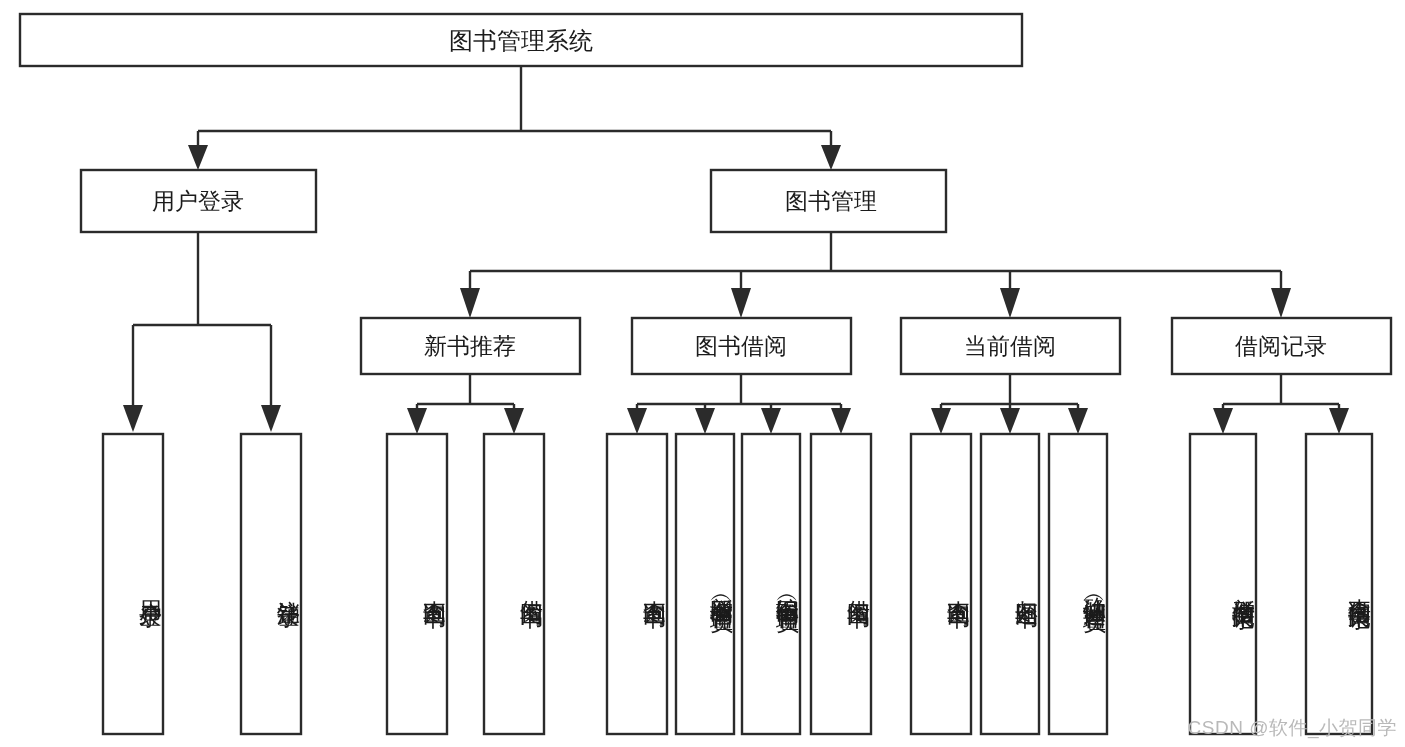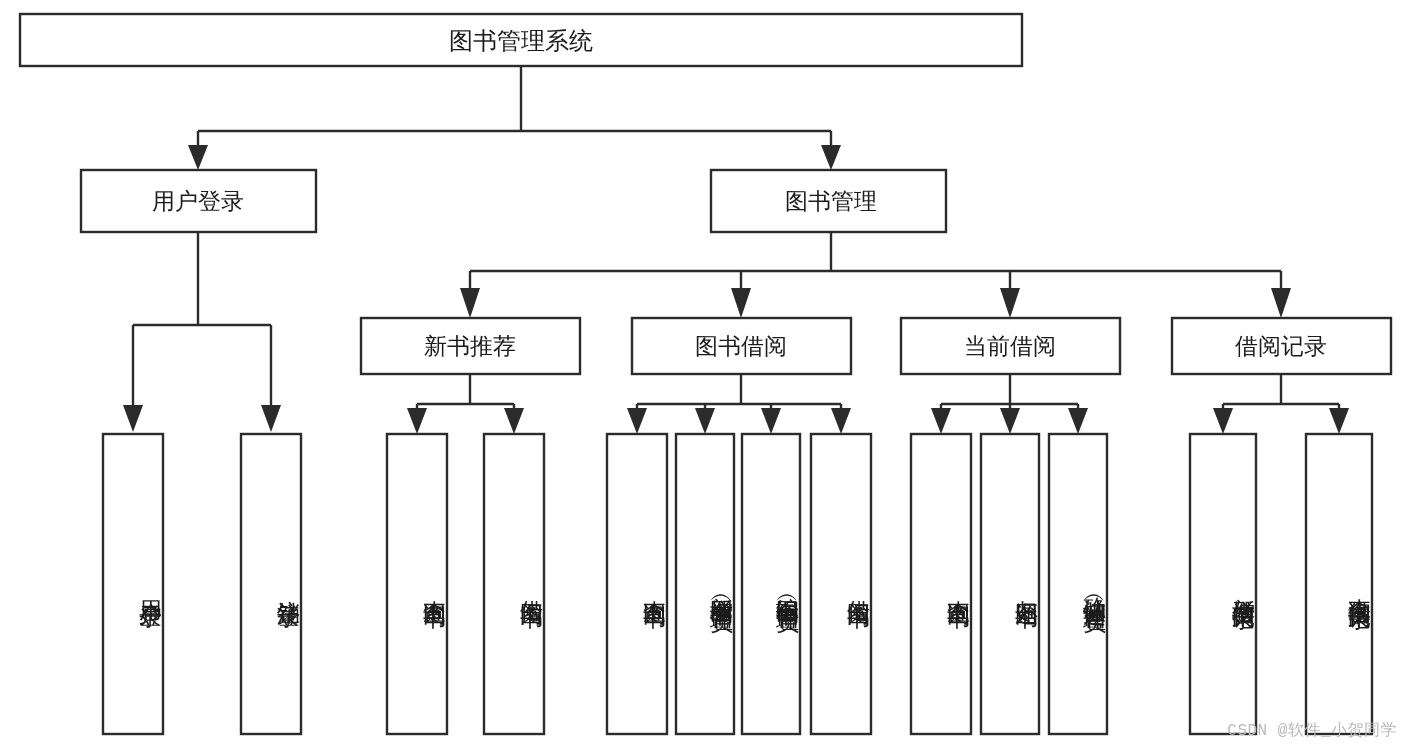--- a/index.html
+++ b/index.html
@@ -67,22 +67,22 @@
     letter-spacing: 2px;
     color: #1b1b1b;
     pointer-events: none;
     text-align: center;
     overflow: hidden;
   }
   .watermark {
     position: absolute;
     right: 8px;
     bottom: 6px;
-    font-family: Liberation Mono, monospace;
-    font-size: 16px;
+    font-family: Liberation Sans, sans-serif;
+    font-size: 19px;
     color: #b9b9b9;
     letter-spacing: 0.5px;
     white-space: nowrap;
   }
 </style>
 </head>
 <body>
 
 <div id="diagram-root">
 

